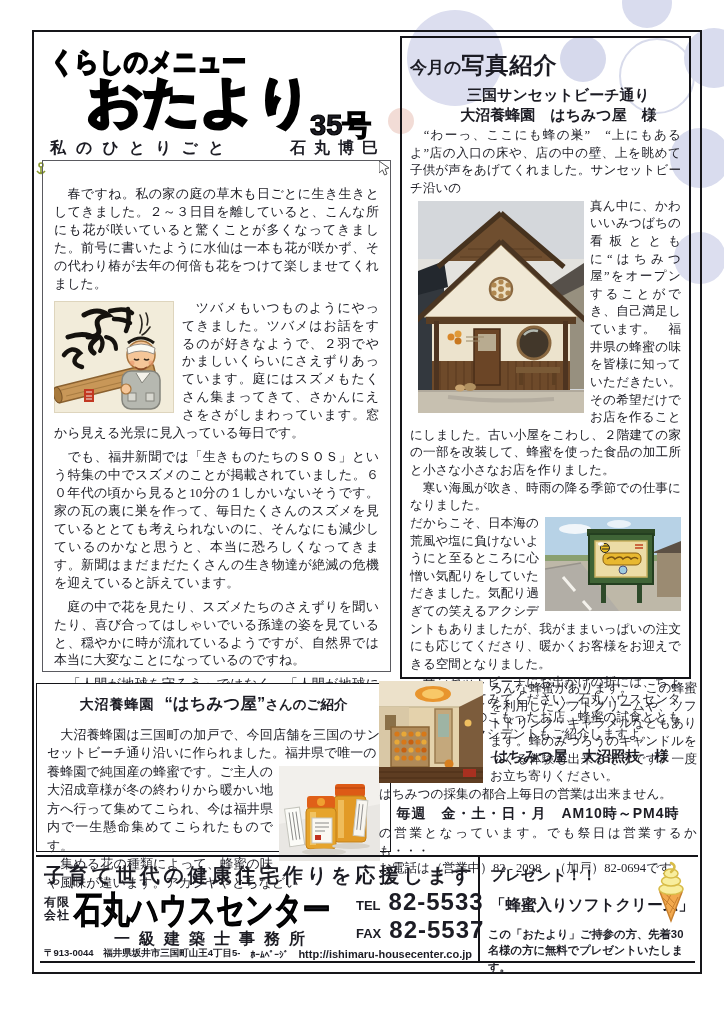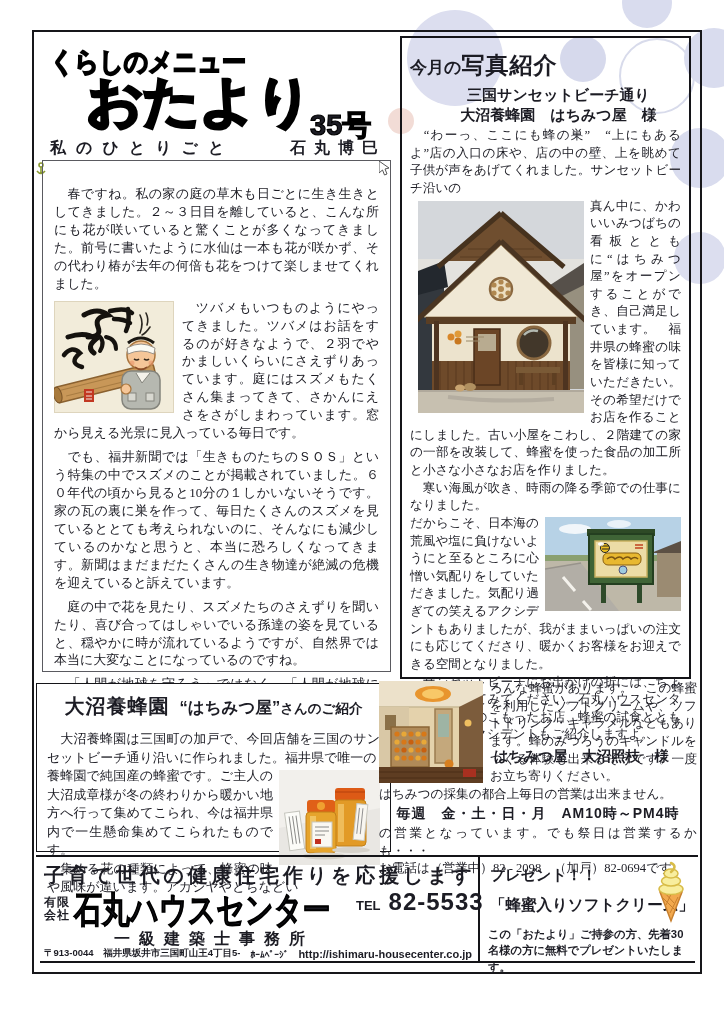--- a/index.html
+++ b/index.html
@@ -33,21 +33,21 @@
   .ph-head .h-main{font-size:23px;letter-spacing:1px;}
   .ph-sub{font-weight:800;font-size:15px;text-align:center;padding-left:26px;line-height:1.3;}
   #shop-photo{float:left;width:166px;height:212px;margin:3px 6px 2px 8px;}
   #sign-photo{float:right;width:136px;height:94px;margin:2px 0 2px 6px;}
   .signature{font-weight:800;font-size:14.5px;text-align:right;padding-right:12px;margin-top:2px;}
   
   #intro-box{left:36px;top:683px;width:355px;height:169px;border:1.5px solid #141418;
              padding:6px 10px;box-sizing:border-box;font-size:13px;line-height:1.42;background:#fff;}
   #intro-box p{margin:0;text-align:justify;}
   .intro-title{text-align:center;font-weight:800;margin:2px 0 10px 0;white-space:nowrap;}
-  .intro-title .t1{font-size:20px;letter-spacing:1px;margin-right:10px;}
+  .intro-title .t1{font-size:14px;letter-spacing:1px;margin-right:10px;font-family:Liberation Mono, monospace;}
   .intro-title .t2{font-size:16.5px;}
   .intro-title .t3{font-size:13.5px;}
   #jars-photo{float:right;width:101px;height:95px;margin:3px 0 0 6px;}
   
   #shopinfo{left:379px;top:680px;width:318px;font-size:12.6px;line-height:1.4;}
   #shopinfo p{margin:0;text-align:justify;}
   #interior-photo{float:left;width:104px;height:102px;margin:1px 7px 2px 0;}
   .hours-line{font-weight:800;font-size:14px;text-align:center;letter-spacing:1px;margin:1px 0;}
   
   #footer-top-line{left:36px;top:855px;width:662px;border-top:2.5px solid #141418;}
@@ -316,20 +316,24 @@
       <div>有限</div>
       <div>会社</div>
     </div>
     <div class="company-name">石丸ハウスセンター</div>
   </div>
 
   <div class="abs z2 gothic telfax" style="left:356px;top:888px;">
     <span class="lbl">TEL</span>
     <span class="num">82-5533</span>
   </div>
+  <div class="abs z2 gothic telfax" style="left:356px;top:916px;">
+    <span class="lbl">FAX</span>
+    <span class="num">82-5537</span>
+  </div>
 
   <div class="abs z2 gothic office-sub">一級建築士事務所</div>
 
   <div class="abs z2 gothic addr-row">
     <span class="addr">〒913-0044　福井県坂井市三国町山王4丁目5-</span>
     <span class="hp-lbl">ﾎｰﾑﾍﾟｰｼﾞ</span>
     <span class="hp-url">http://ishimaru-housecenter.co.jp</span>
   </div>
 
   <div class="abs z2 gothic present-title">プレゼント！！</div>

